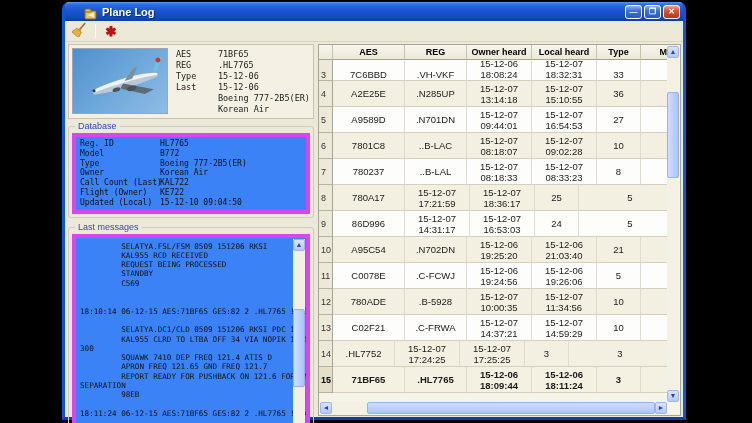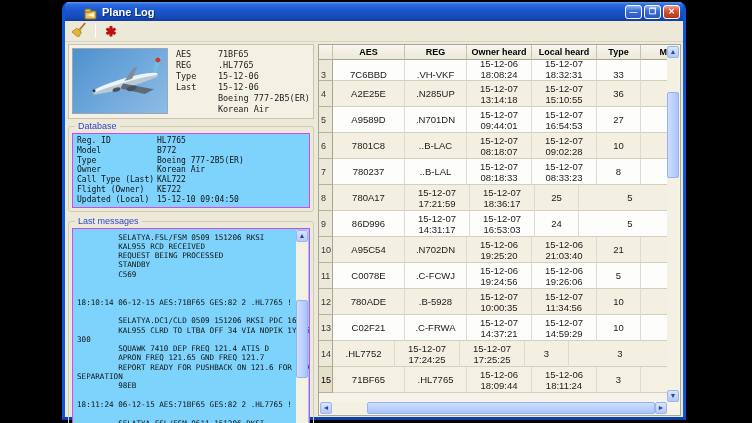--- a/index.html
+++ b/index.html
@@ -42,21 +42,21 @@
   .photo svg { position:absolute; left:2px; top:8px; }
   .info-lines { flex:1; padding:1px 0 0 8px; font-family:"DejaVu Sans Mono", monospace; font-size:8.5px;
                 line-height:11px; color:#1a1a1a; }
   .info-row { display:flex; white-space:pre; }
   .info-row .lab { width:42px; }
 
   
   .groupbox { position:relative; border:1px solid #d0ccb8; border-radius:3px; margin-top:7px; padding:6px 3px 3px 3px; }
   .group-label { position:absolute; top:-6px; left:6px; background:#ece9d8; padding:0 3px;
                  color:#2b48c8; font-size:9px; line-height:10px; }
-  .sunken { background:#7dd3fc; border:1px solid #d946ef; }
+  .sunken { background:#3b82f6; border:4px solid #d946ef; }
   .db-inner { padding:2px 4px; font-family:"DejaVu Sans Mono", monospace; font-size:8px; line-height:9.8px; color:#111; }
   .db-row { display:flex; white-space:pre; }
   .db-row .lab { width:80px; }
   .groupbox.messages { flex:1; display:flex; flex-direction:column; margin-top:9px; }
   .msg-area { flex:1; position:relative; overflow:hidden; }
   .msg-area pre { font-family:"DejaVu Sans Mono", monospace; font-size:7.6px; line-height:9.3px;
                   color:#111; padding:4px 2px 0 4px; white-space:pre; }
 
   
   .sb-v { position:absolute; top:1px; right:1px; bottom:1px; width:12px; background:#f3f1e4; }
@@ -71,21 +71,21 @@
   
   .grid-wrap { position:relative; height:372px; border:1px solid #a7a593; background:#f6f3e8; overflow:hidden; }
   .grid { position:absolute; left:0; top:0; right:12px; bottom:12px; overflow:hidden; }
   .trow, .thead { display:flex; width:425px; }
   .thead { height:15px; }
   .hcell { background:linear-gradient(180deg,#f8f6ee,#ece9d8); border-right:1px solid #c5c2ae;
            border-bottom:1px solid #a7a593; font-size:9px; font-weight:bold; color:#000;
            text-align:center; line-height:14px; overflow:hidden; white-space:nowrap; cursor:pointer; }
   .trow { height:26px; background:#fdfdfb; cursor:pointer; }
   .trow.alt { background:#f3efe1; }
-  .trow.sel { background:#f5f1e2; font-weight:normal; }
+  .trow.sel { background:#f5f1e2; font-weight:bold; }
   .trow.clipped { height:21px; }
   .trow.clipped .cell { align-items:flex-end; overflow:hidden; }
   .cell { border-right:1px solid #dedace; border-bottom:1px solid #d4d0c0; font-size:9.5px; color:#1a1a1a;
           display:flex; align-items:center; justify-content:center; text-align:center; overflow:hidden; }
   .numcell { background:#ece9d8; border-right:1px solid #a7a593; border-bottom:1px solid #b5b29e;
              font-size:9px; color:#333; justify-content:flex-start; padding-left:2px; }
   .trow.sel .numcell { background:#e3dfc9; color:#000; }
   .c-num{width:14px;} .c-aes{width:72px;} .c-reg{width:62px;} .c-first{width:65px;}
   .c-last{width:65px;} .c-count{width:44px;} .c-msg{width:103px;}
   .dt { line-height:11px; }
@@ -158,21 +158,21 @@
             </div>
         </div>
 
         <div class="groupbox">
           <div class="group-label">Database</div>
           <div class="sunken db-inner">
               <div class="db-row"><span class="lab">Reg. ID</span><span>HL7765</span></div>
               <div class="db-row"><span class="lab">Model</span><span>B772</span></div>
               <div class="db-row"><span class="lab">Type</span><span>Boeing 777-2B5(ER)</span></div>
               <div class="db-row"><span class="lab">Owner</span><span>Korean Air</span></div>
-              <div class="db-row"><span class="lab">Call Type (Last)</span><span>KAL722</span></div>
+              <div class="db-row"><span class="lab">Call Count (Last)</span><span>KAL722</span></div>
               <div class="db-row"><span class="lab">Flight (Owner)</span><span>KE722</span></div>
               <div class="db-row"><span class="lab">Updated (Local)</span><span>15-12-10 09:04:50</span></div>
             </div>
         </div>
 
         <div class="groupbox messages">
           <div class="group-label">Last messages</div>
           <div class="sunken msg-area">
             <pre>         SELATYA.FSL/FSM 0509 151206 RKSI
          KAL955 RCD RECEIVED

